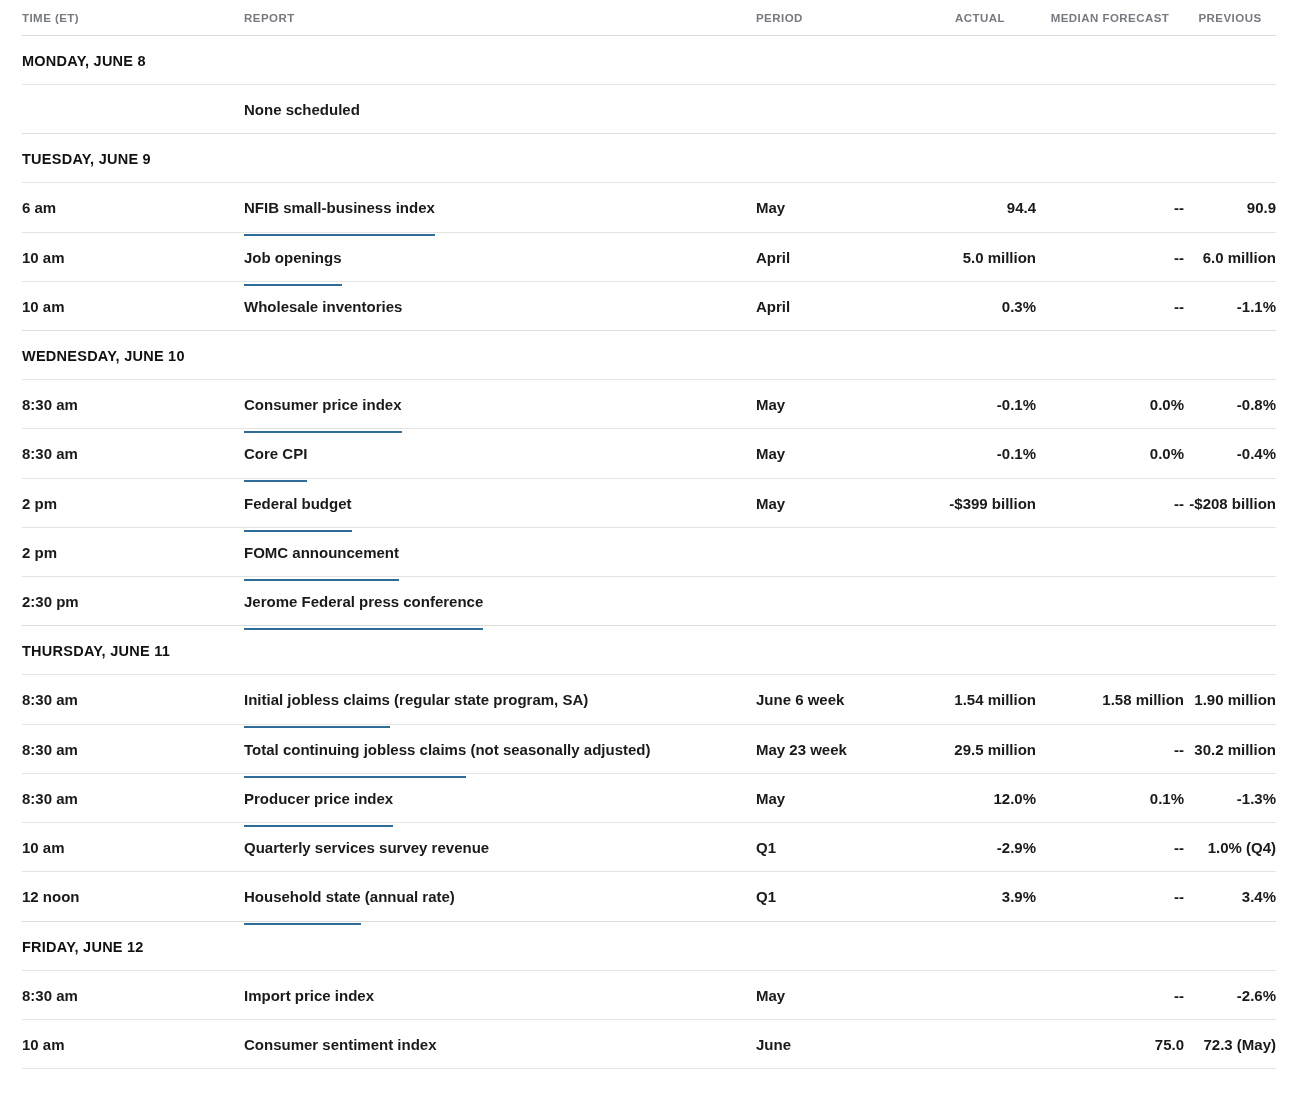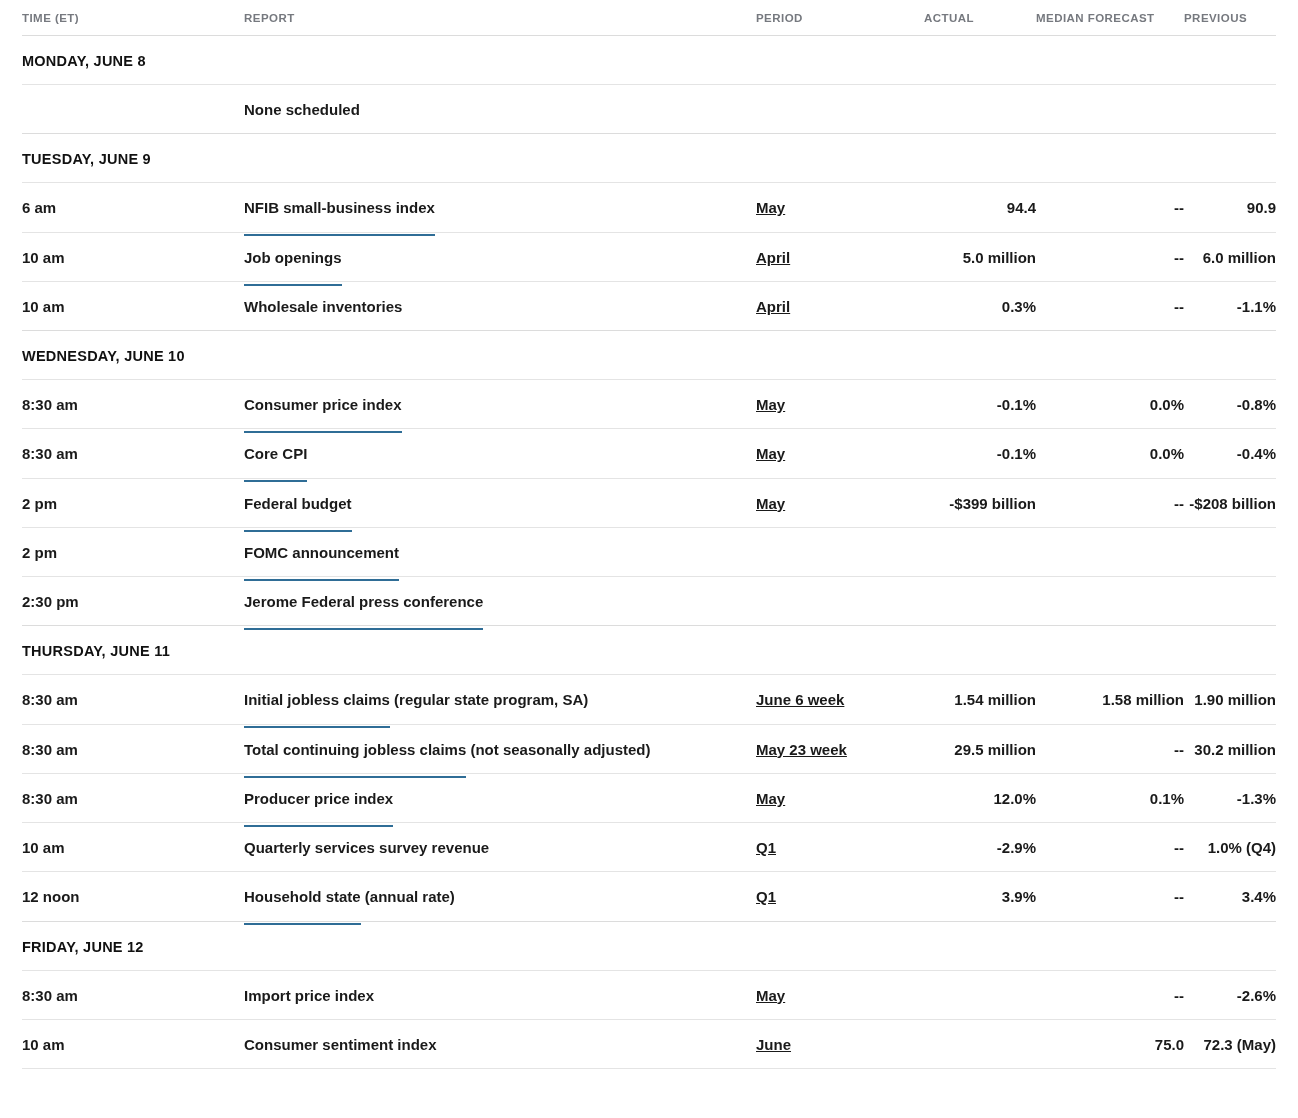--- a/index.html
+++ b/index.html
@@ -36,21 +36,21 @@
     font-weight: 700;
     letter-spacing: 0.45px;
     color: #76797f;
     text-transform: uppercase;
     padding: 12px 0 11px 0;
     vertical-align: bottom;
     border: none;
     white-space: nowrap;
   }
   th.align-l { text-align: left; }
-  th.align-r { text-align: left; }
+  th.align-r { text-align: center; }
 
   tr.day-row td {
     border-top: 1px solid #dcdcdc;
     padding: 17px 0 15px 0;
   }
   td.day-label {
     font-size: 14.5px;
     font-weight: 700;
     letter-spacing: 0.25px;
     color: #111111;
@@ -61,21 +61,21 @@
     border-top: 1px solid #e4e4e4;
     padding: 16px 0 15px 0;
     font-size: 15px;
     font-weight: 700;
     color: #1a1a1a;
     vertical-align: top;
     line-height: 1.15;
   }
   td.cell-time   { text-align: left; white-space: nowrap; margin-left: 19px; }
   td.cell-report { text-align: left; }
-  td.cell-period { text-align: left; white-space: nowrap; text-decoration: underline; }
+  td.cell-period { text-align: left; white-space: nowrap; }
   td.cell-num    { text-align: right; white-space: nowrap; }
 
   a.report-link {
     color: #1a1a1a;
     text-decoration: none;
     border-bottom: 2px solid #2f6d96;
     padding-bottom: 18px;
   }
   span.report-suffix {
     color: #1a1a1a;

